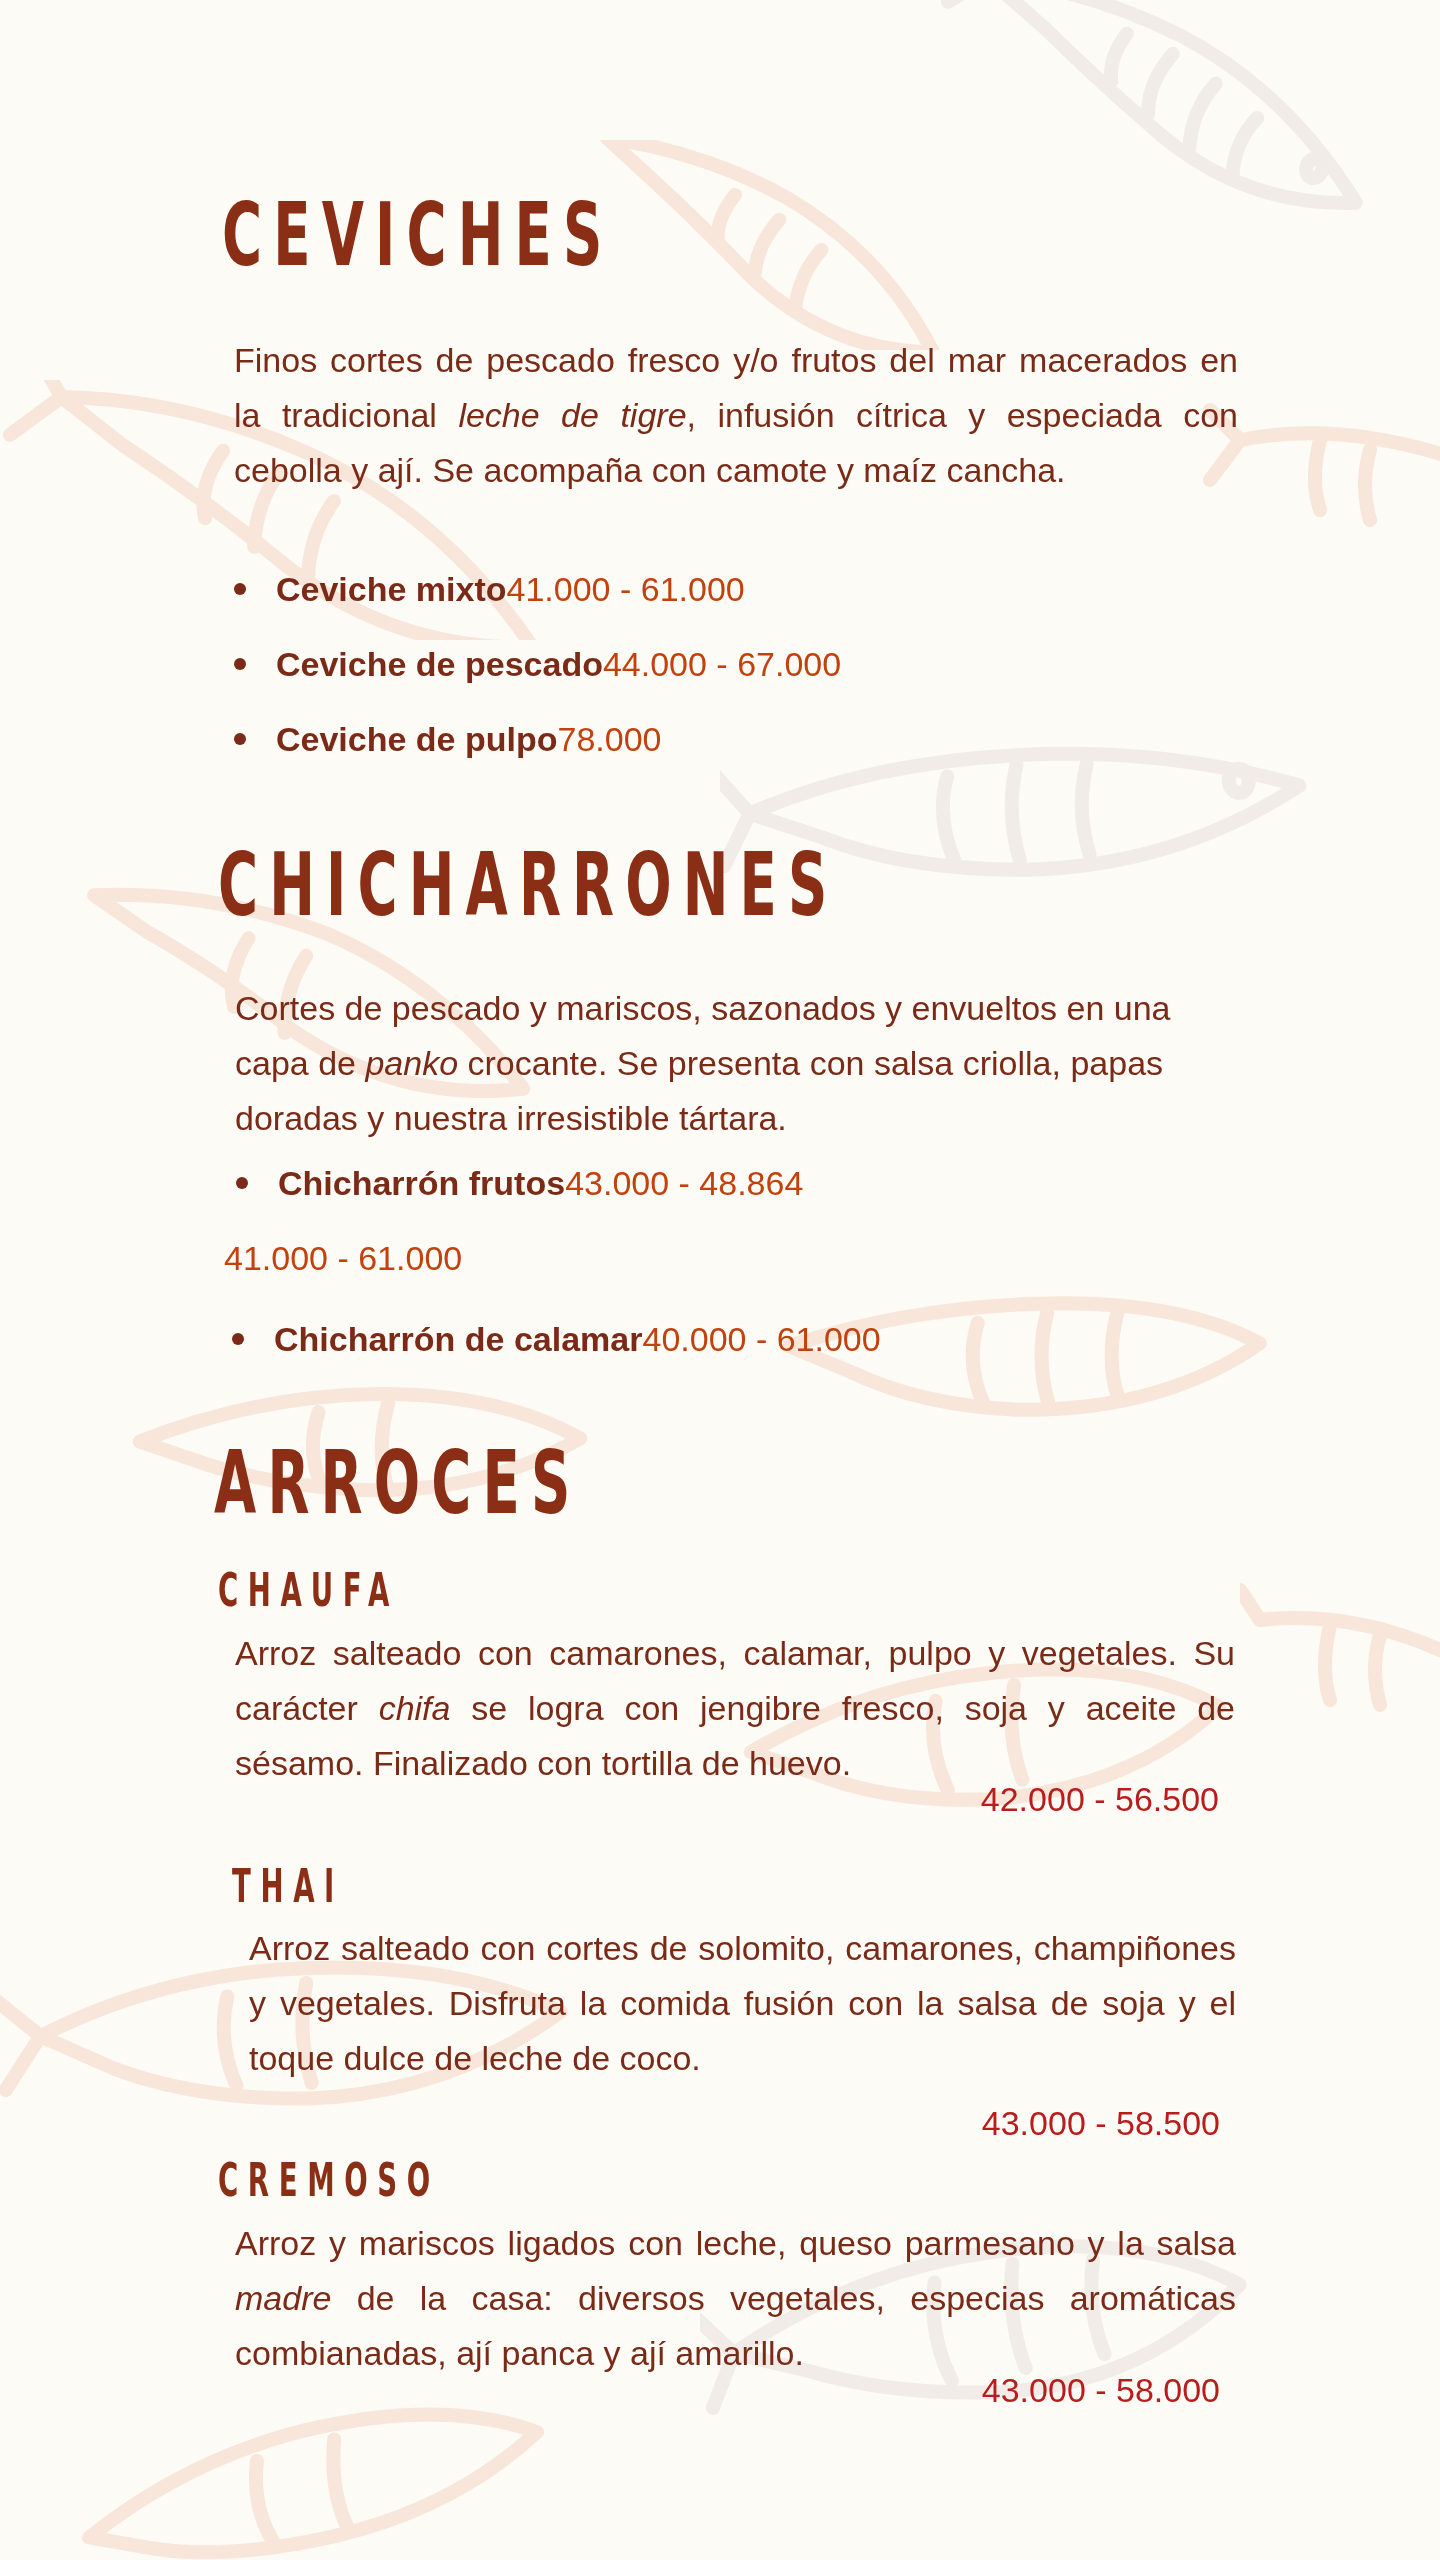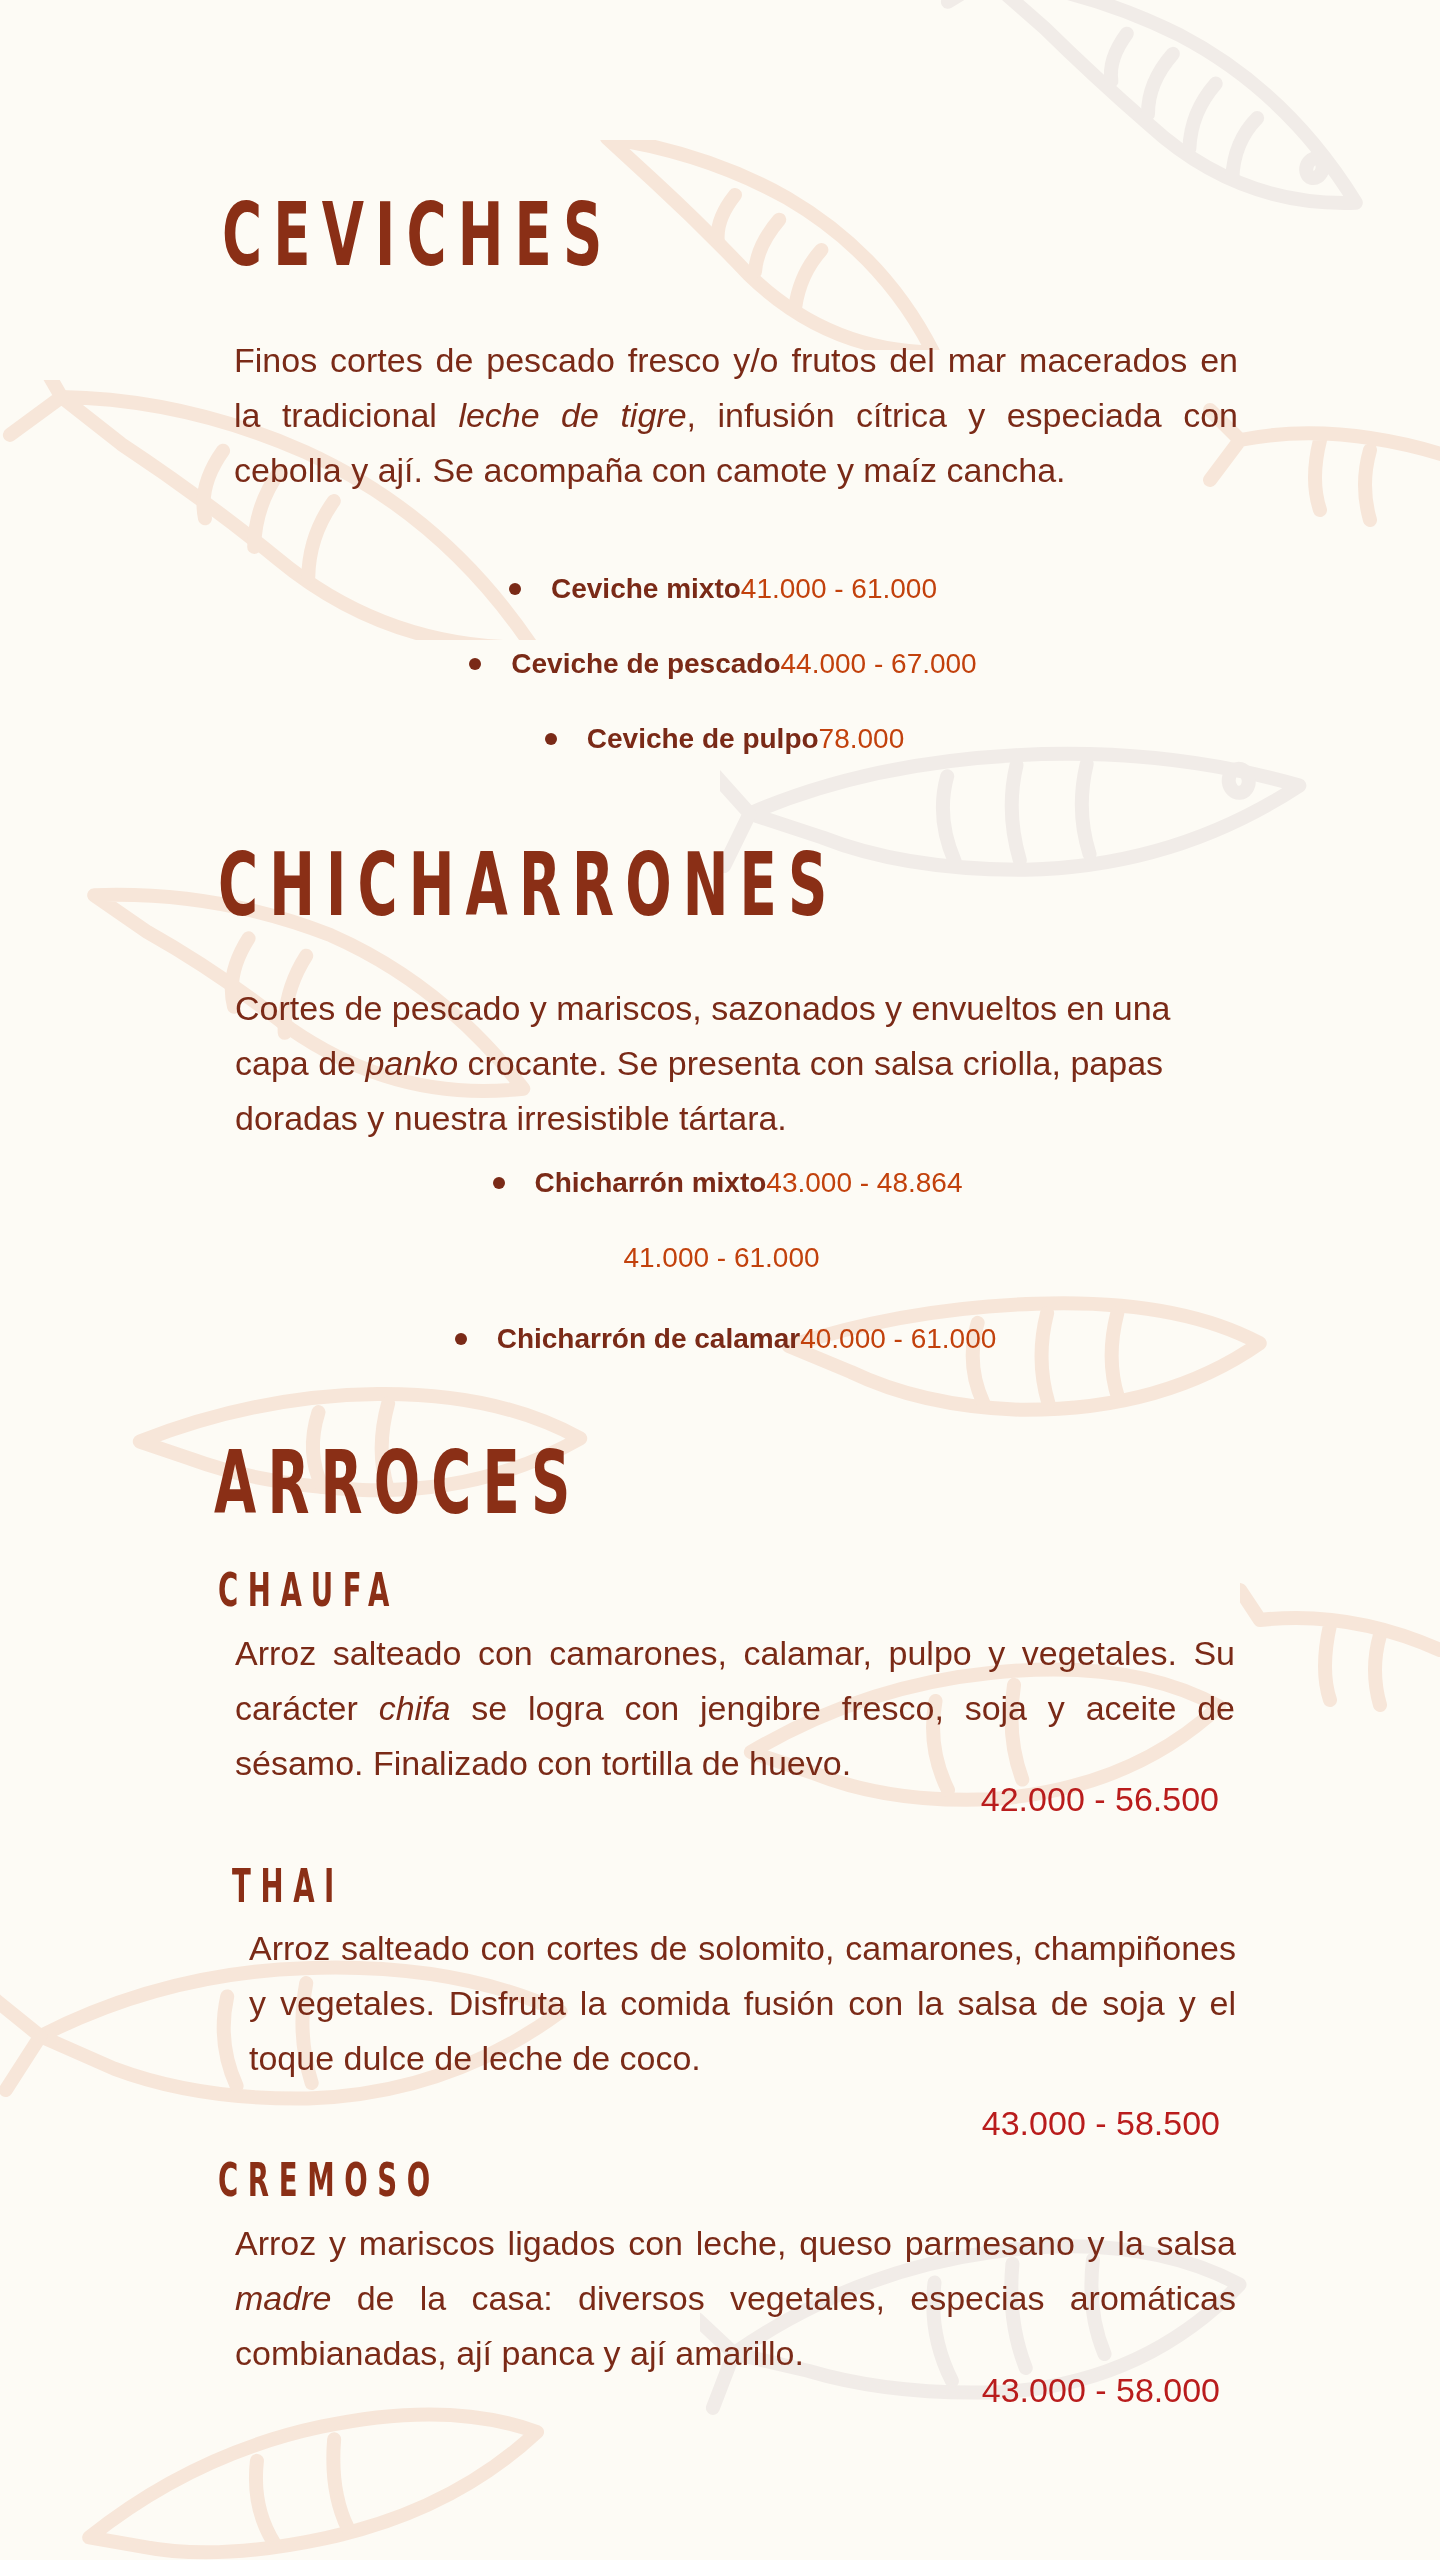--- a/index.html
+++ b/index.html
@@ -40,22 +40,22 @@
     font-family: "Liberation Sans", sans-serif;
     font-size: 34px; line-height: 55px;
     color: #7a2a17;
     text-align: justify;
     text-align-last: left;
     margin: 16px;
   }
   .desc em { font-style: italic; }
   .item {
     position: absolute;
-    display: flex; align-items: center; justify-content: center;
-    font-size: 28px;
+    display: flex; align-items: center; justify-content: flex-start;
+    font-size: 34px;
     height: 50px;
   }
   .item .left { display: flex; align-items: center; }
   .bullet {
     width: 12px; height: 12px; border-radius: 50%;
     background: #7a2a17; margin-right: 30px; margin-left: 12px;
   }
   .item .name { font-weight: bold; color: #7a2a17; }
   .item .price { color: #c2410c; }
   .price-line {
@@ -175,21 +175,21 @@
 </section>
 
 <section>
   <h1 class="section-title" style="left:218px;top:830px;font-size:88px;line-height:110px;">CHICHARRONES</h1>
   <p class="desc" style="left:219px;top:965px;width:1004px;text-align:left;">
     <span>Cortes de pescado  y mariscos, sazonados y envueltos en una capa de </span><em>panko</em><span> crocante. Se presenta con salsa criolla, papas doradas y nuestra irresistible tártara.</span>
   </p>
   <div class="item" style="left:224px;top:1158px;width:995px;">
     <div class="left">
         <span class="bullet"></span>
-        <span class="name">Chicharrón mixto</span>
+        <span class="name">Chicharrón frutos</span>
       </div>
     <span class="price">43.000 - 48.864</span>
   </div>
   <div class="item" style="left:224px;top:1233px;width:995px;">
     <span class="price">41.000 - 61.000</span>
   </div>
   <div class="item" style="left:220px;top:1314px;width:999px;">
     <div class="left">
         <span class="bullet"></span>
         <span class="name">Chicharrón de calamar</span>

